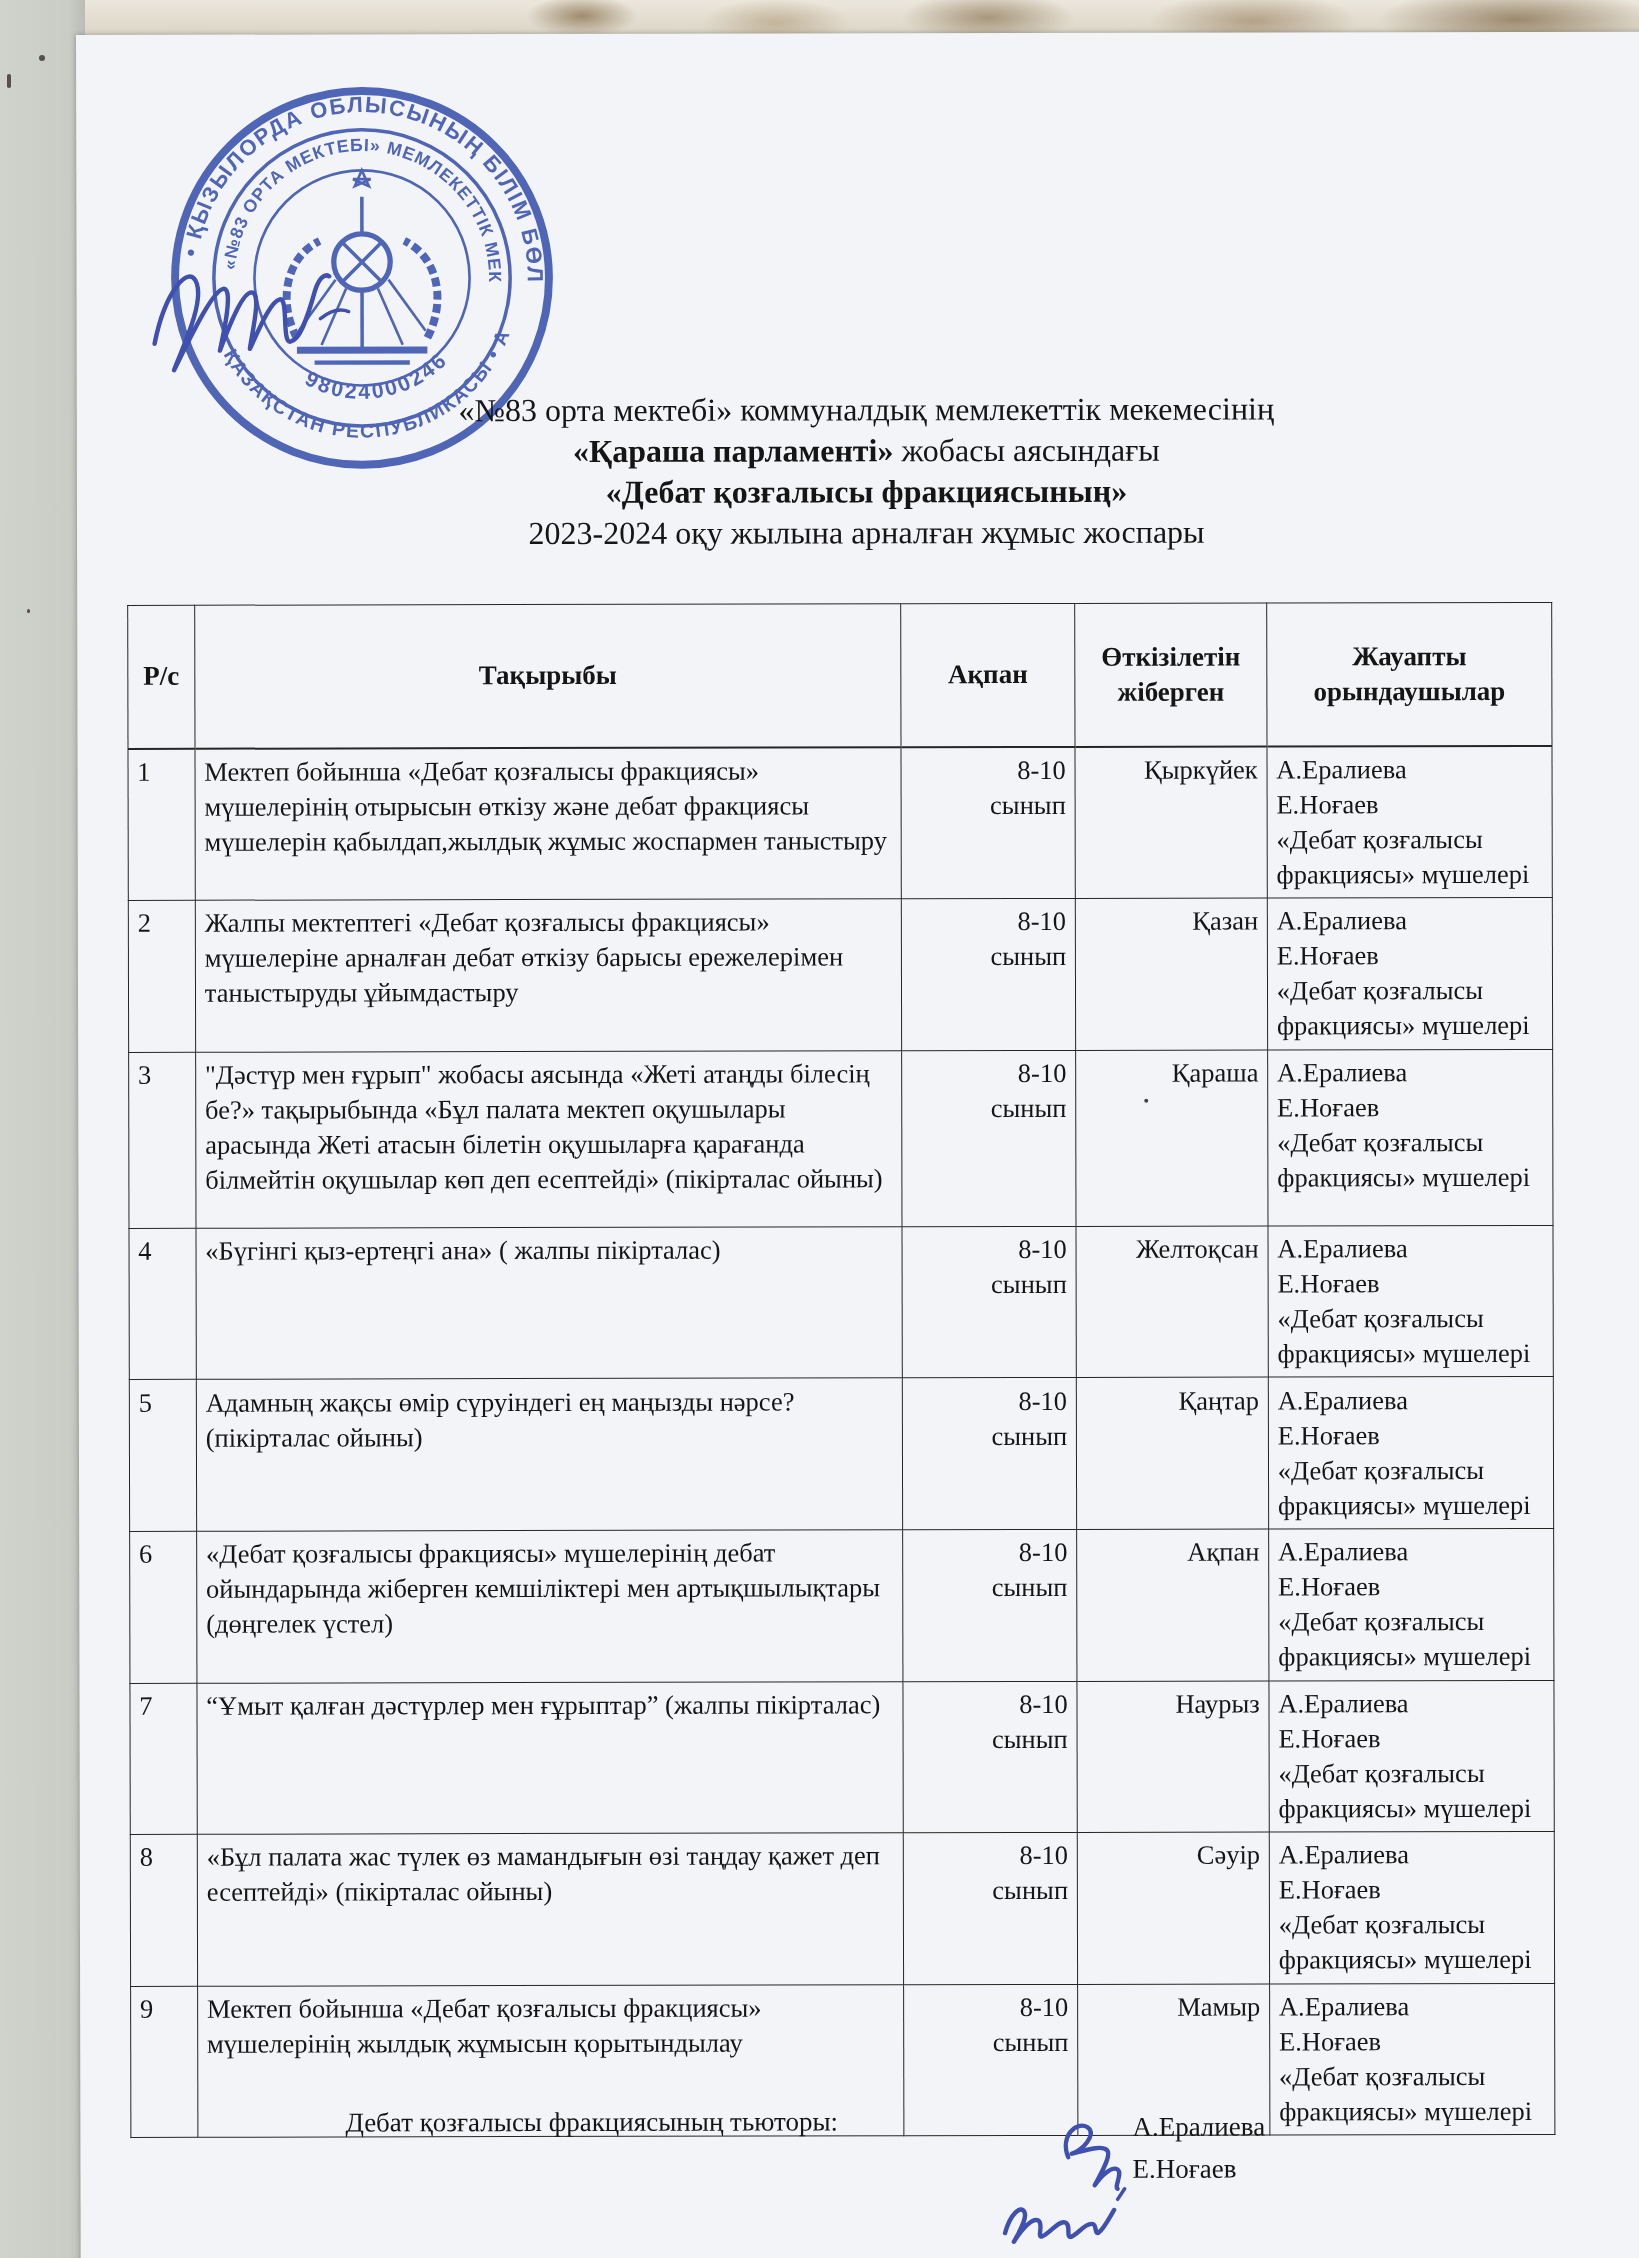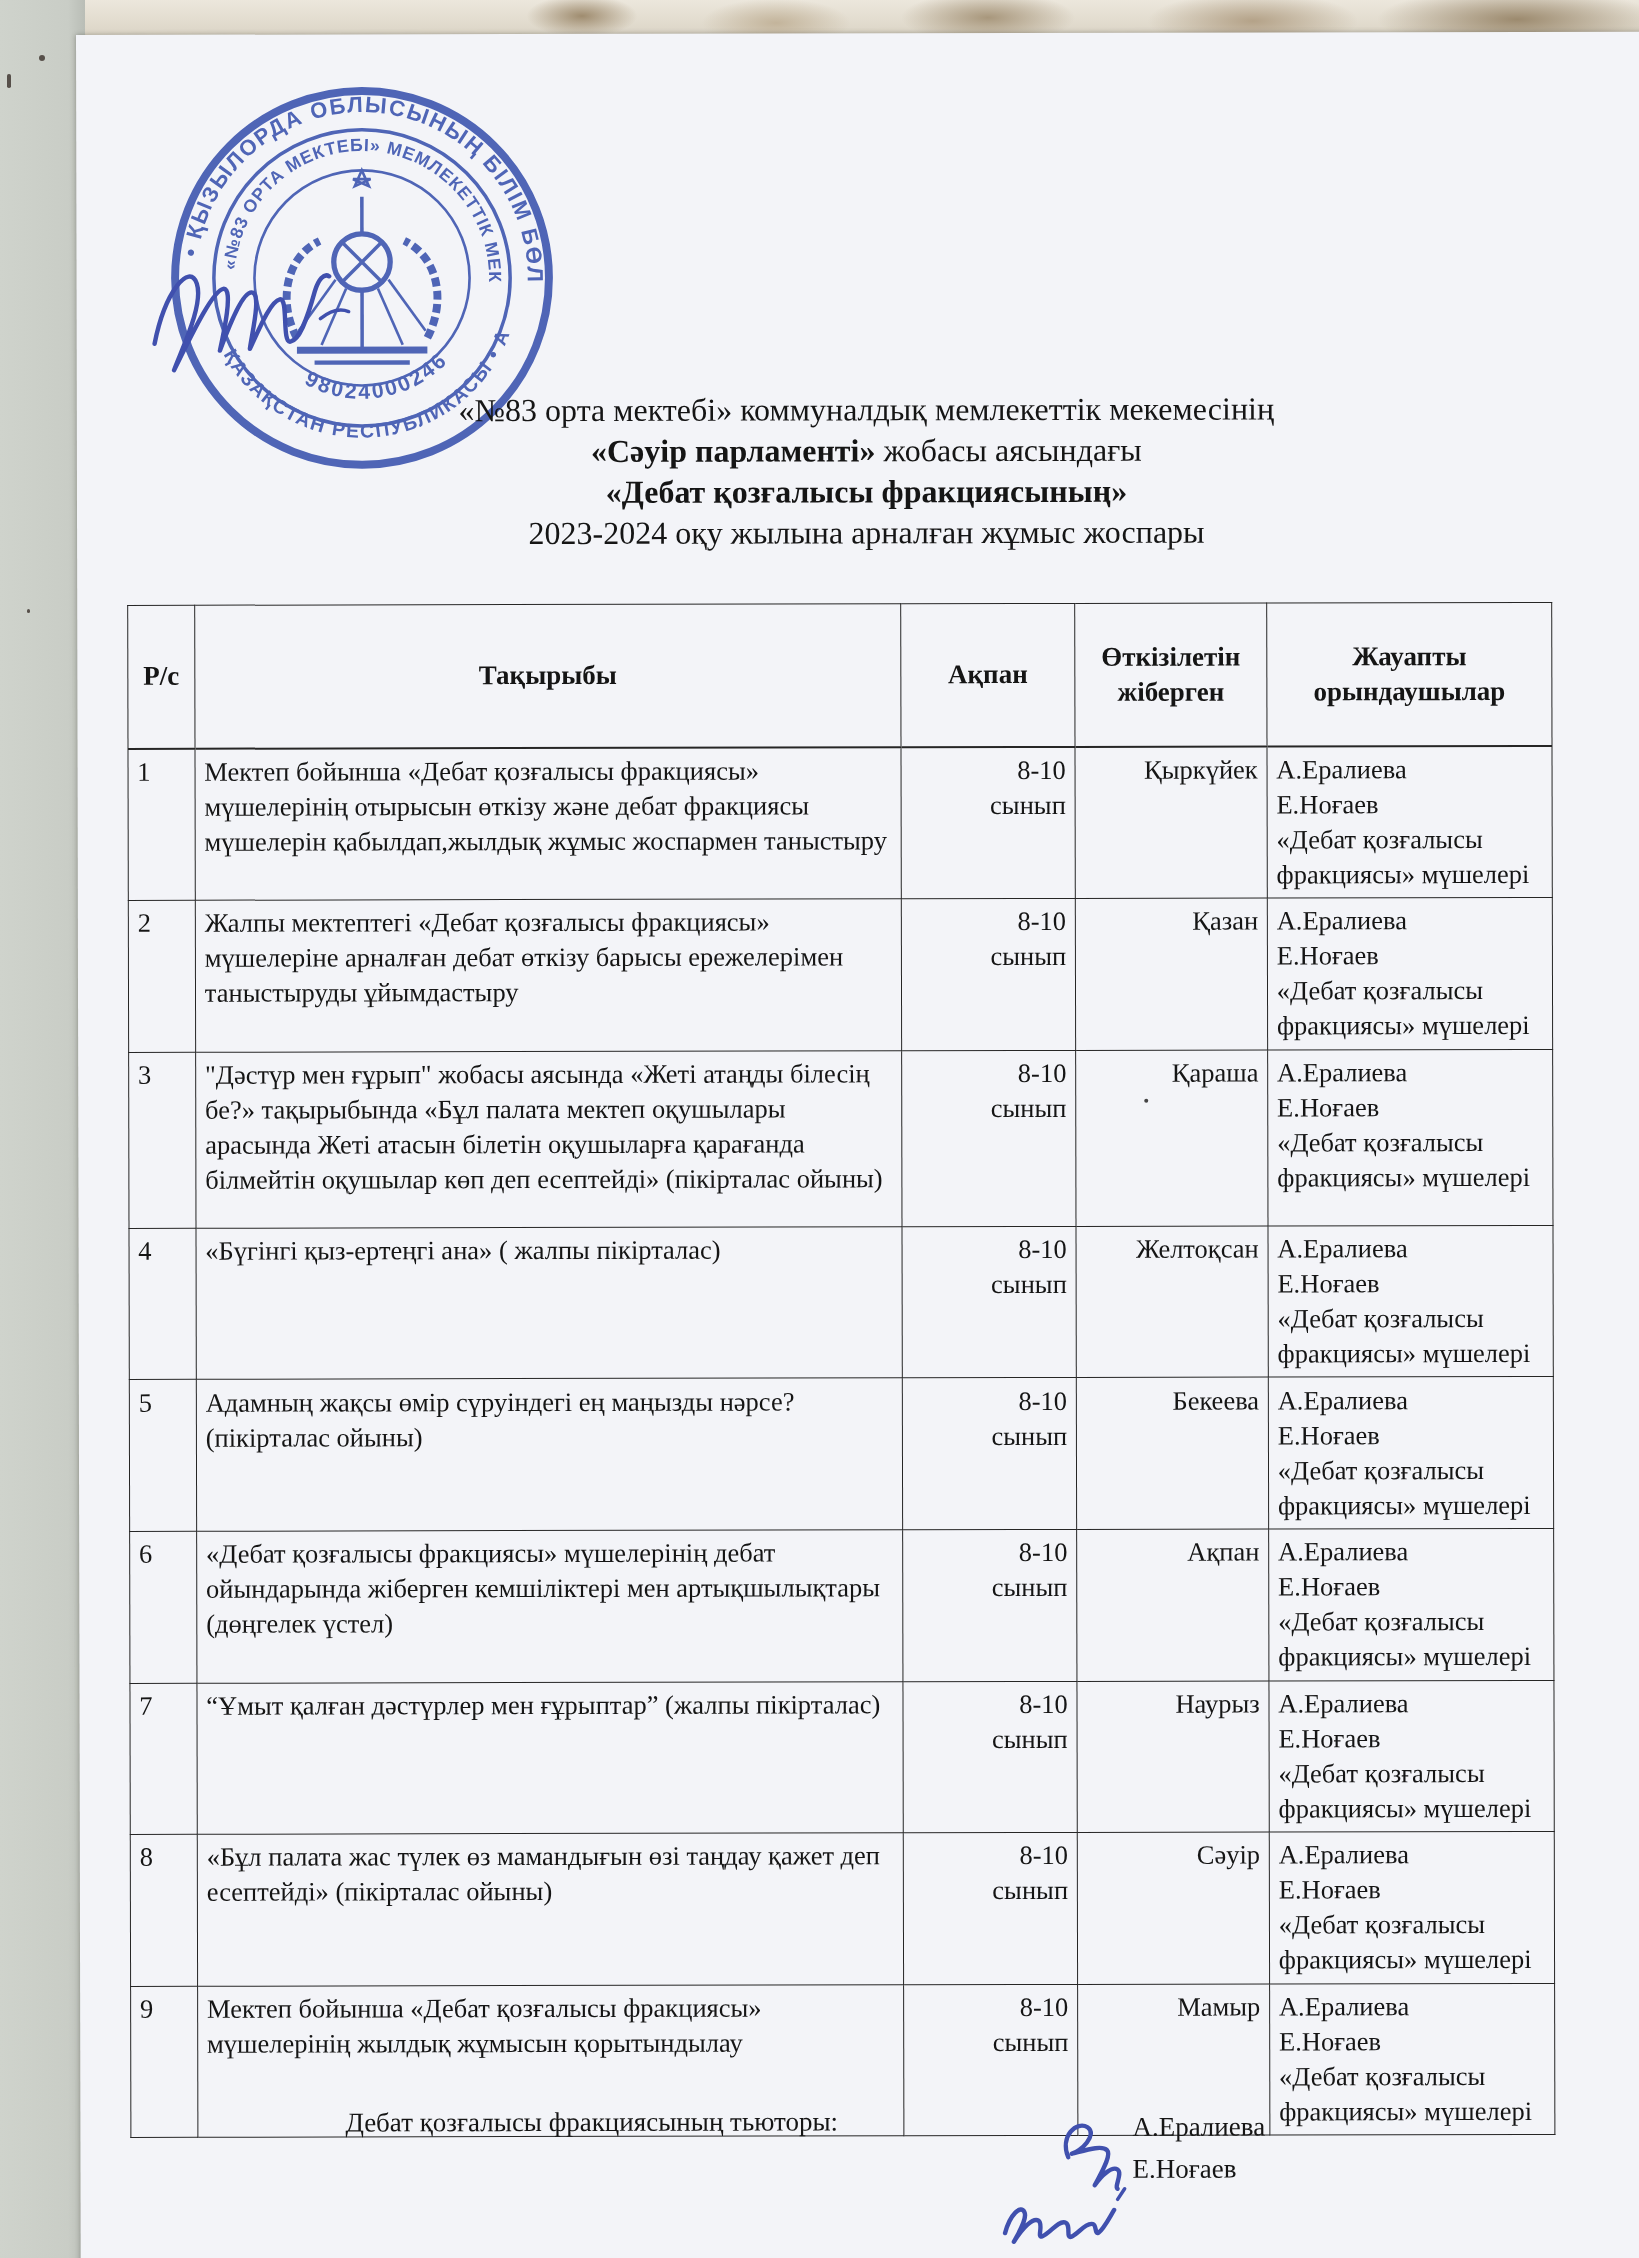--- a/index.html
+++ b/index.html
@@ -125,21 +125,21 @@
   </div>
 
   <svg class="sig1" viewBox="0 0 290 170">
     <path class="ink" stroke-width="5" d="M 18 120 C 30 60 58 28 66 52 C 74 76 48 128 40 150 C 60 110 84 60 96 58 C 108 56 96 110 92 128 C 104 96 118 62 128 62 C 140 62 128 110 126 126 C 138 100 150 72 160 70 C 170 68 162 120 172 118 C 182 116 190 96 200 60 C 204 48 210 40 216 44"></path>
     <path class="ink" stroke-width="4" d="M 206 92 C 216 84 228 80 238 84"></path>
   </svg>
 
 
   <div class="title">
     <div>«№83 орта мектебі» коммуналдық мемлекеттік мекемесінің</div>
-    <div><span class="b">«Сәуір парламенті»</span><span> жобасы аясындағы</span></div>
+    <div><span class="b">«Қараша парламенті»</span><span> жобасы аясындағы</span></div>
     <div class="b">«Дебат қозғалысы фракциясының»</div>
     <div>2023-2024 оқу жылына арналған жұмыс жоспары</div>
   </div>
 
   <table class="plan">
     <colgroup>
       <col style="width:67px">
         <col style="width:706px">
         <col style="width:174px">
         <col style="width:192px">
@@ -199,21 +199,21 @@
         <td class="c-resp">А.Ералиева
 Е.Ноғаев
 «Дебат қозғалысы
 фракциясы» мүшелері</td>
       </tr>
       <tr style="height:141px">
         <td class="c-num">5</td>
         <td class="c-topic">Адамның жақсы өмір сүруіндегі ең маңызды нәрсе? (пікірталас ойыны)</td>
         <td class="c-grade">8-10
 сынып</td>
-        <td class="c-term">Бекеева</td>
+        <td class="c-term">Қаңтар</td>
         <td class="c-resp">А.Ералиева
 Е.Ноғаев
 «Дебат қозғалысы
 фракциясы» мүшелері</td>
       </tr>
       <tr style="height:141px">
         <td class="c-num">6</td>
         <td class="c-topic">«Дебат қозғалысы фракциясы» мүшелерінің дебат ойындарында жіберген кемшіліктері мен артықшылықтары (дөңгелек үстел)</td>
         <td class="c-grade">8-10
 сынып</td>

